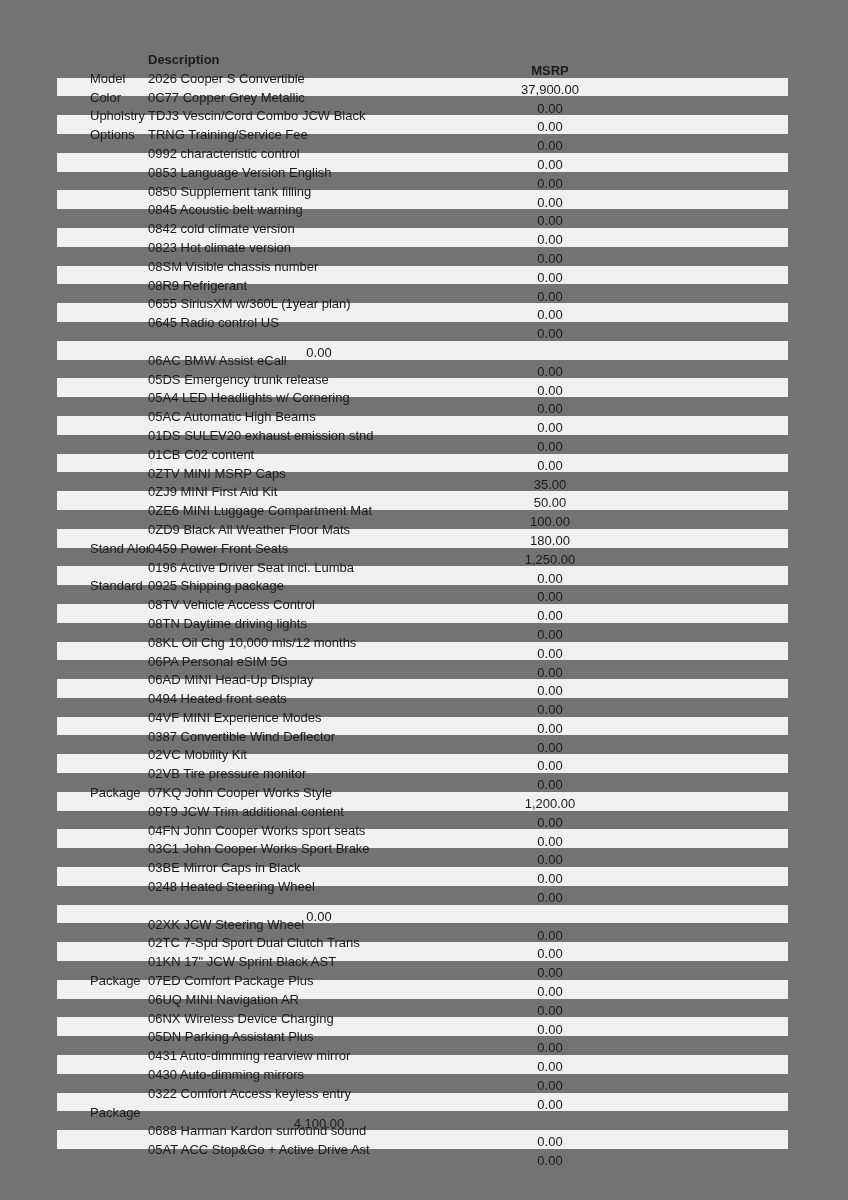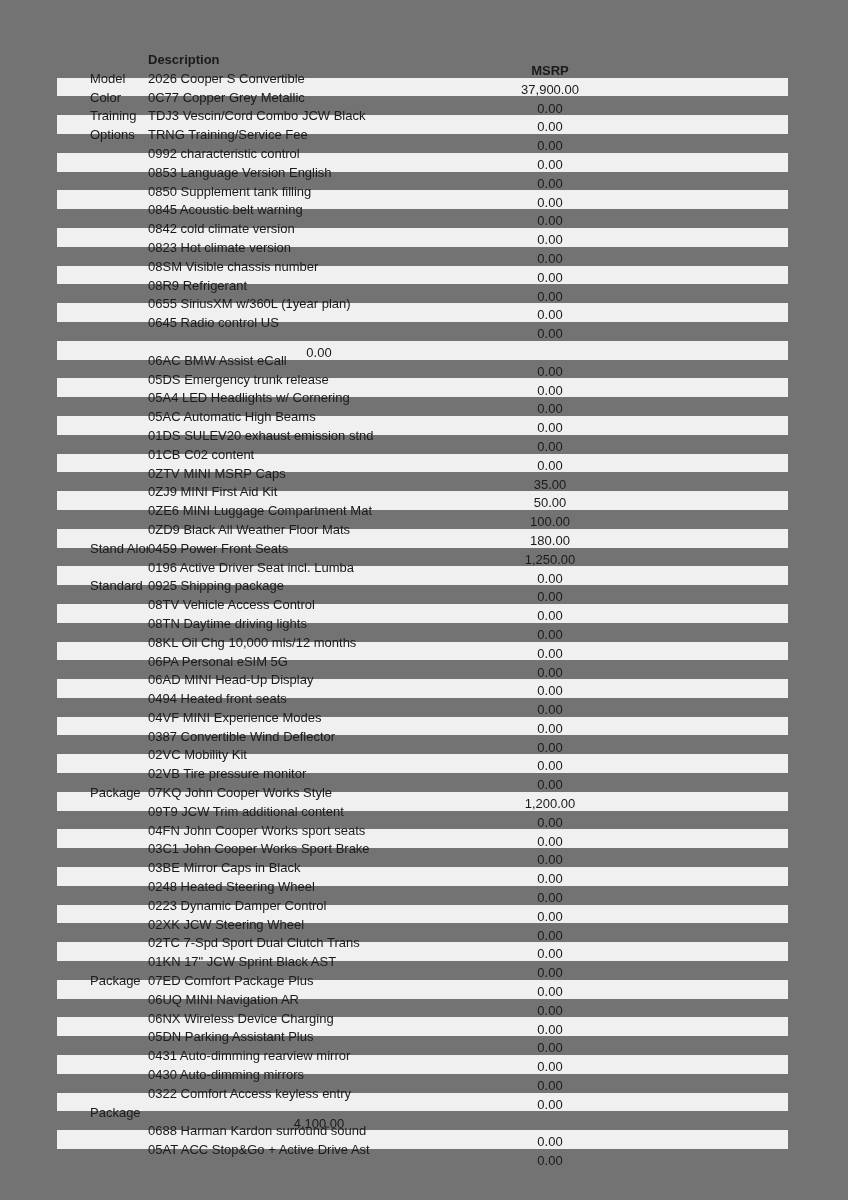--- a/index.html
+++ b/index.html
@@ -82,21 +82,21 @@
   </div>
 
   <div class="trow">
     <div class="cell-cat">Color</div>
     <div class="cell-desc">0C77 Copper Grey Metallic</div>
     <div class="cell-msrp">0.00</div>
     <div class="cell-spacer"></div>
   </div>
 
   <div class="trow">
-    <div class="cell-cat">Training</div>
+    <div class="cell-cat">Upholstry</div>
     <div class="cell-desc">TDJ3 Vescin/Cord Combo JCW Black</div>
     <div class="cell-msrp">0.00</div>
     <div class="cell-spacer"></div>
   </div>
 
   <div class="trow">
     <div class="cell-cat">Options</div>
     <div class="cell-desc">TRNG Training/Service Fee</div>
     <div class="cell-msrp">0.00</div>
     <div class="cell-spacer"></div>
@@ -376,21 +376,20 @@
 
   <div class="trow">
     <div class="cell-cat"></div>
     <div class="cell-desc">0248 Heated Steering Wheel</div>
     <div class="cell-msrp">0.00</div>
     <div class="cell-spacer"></div>
   </div>
 
   <div class="trow">
     <div class="cell-cat"></div>
-    <div class="cell-desc">0223 Dynamic Damper Control</div>
     <div class="cell-msrp">0.00</div>
     <div class="cell-spacer"></div>
   </div>
 
   <div class="trow">
     <div class="cell-cat"></div>
     <div class="cell-desc">02XK JCW Steering Wheel</div>
     <div class="cell-msrp">0.00</div>
     <div class="cell-spacer"></div>
   </div>

